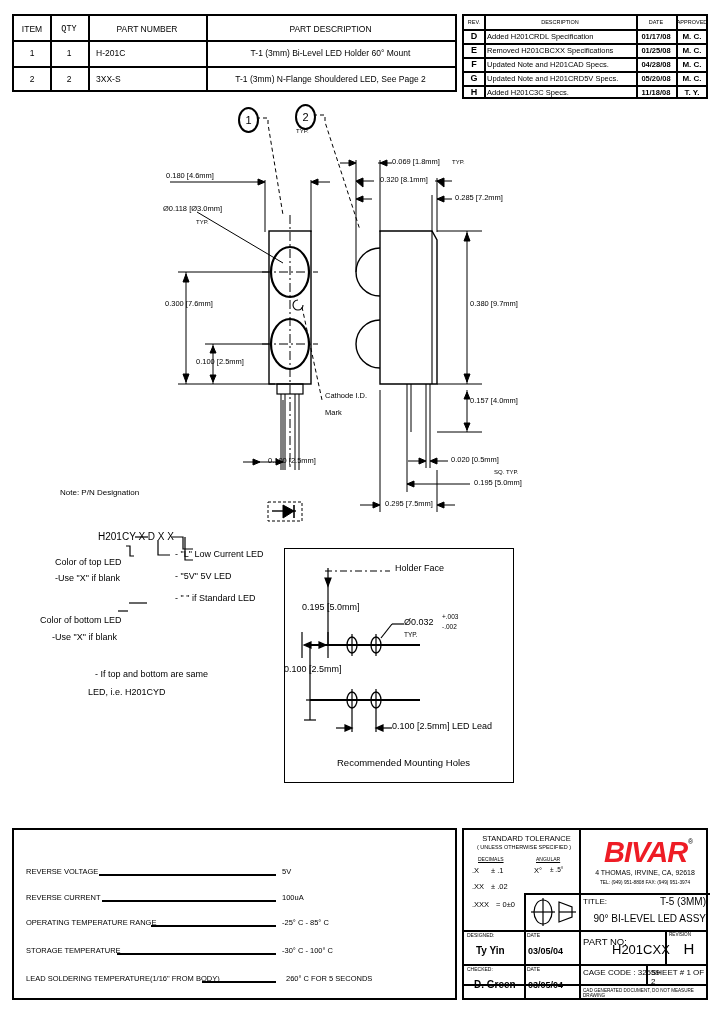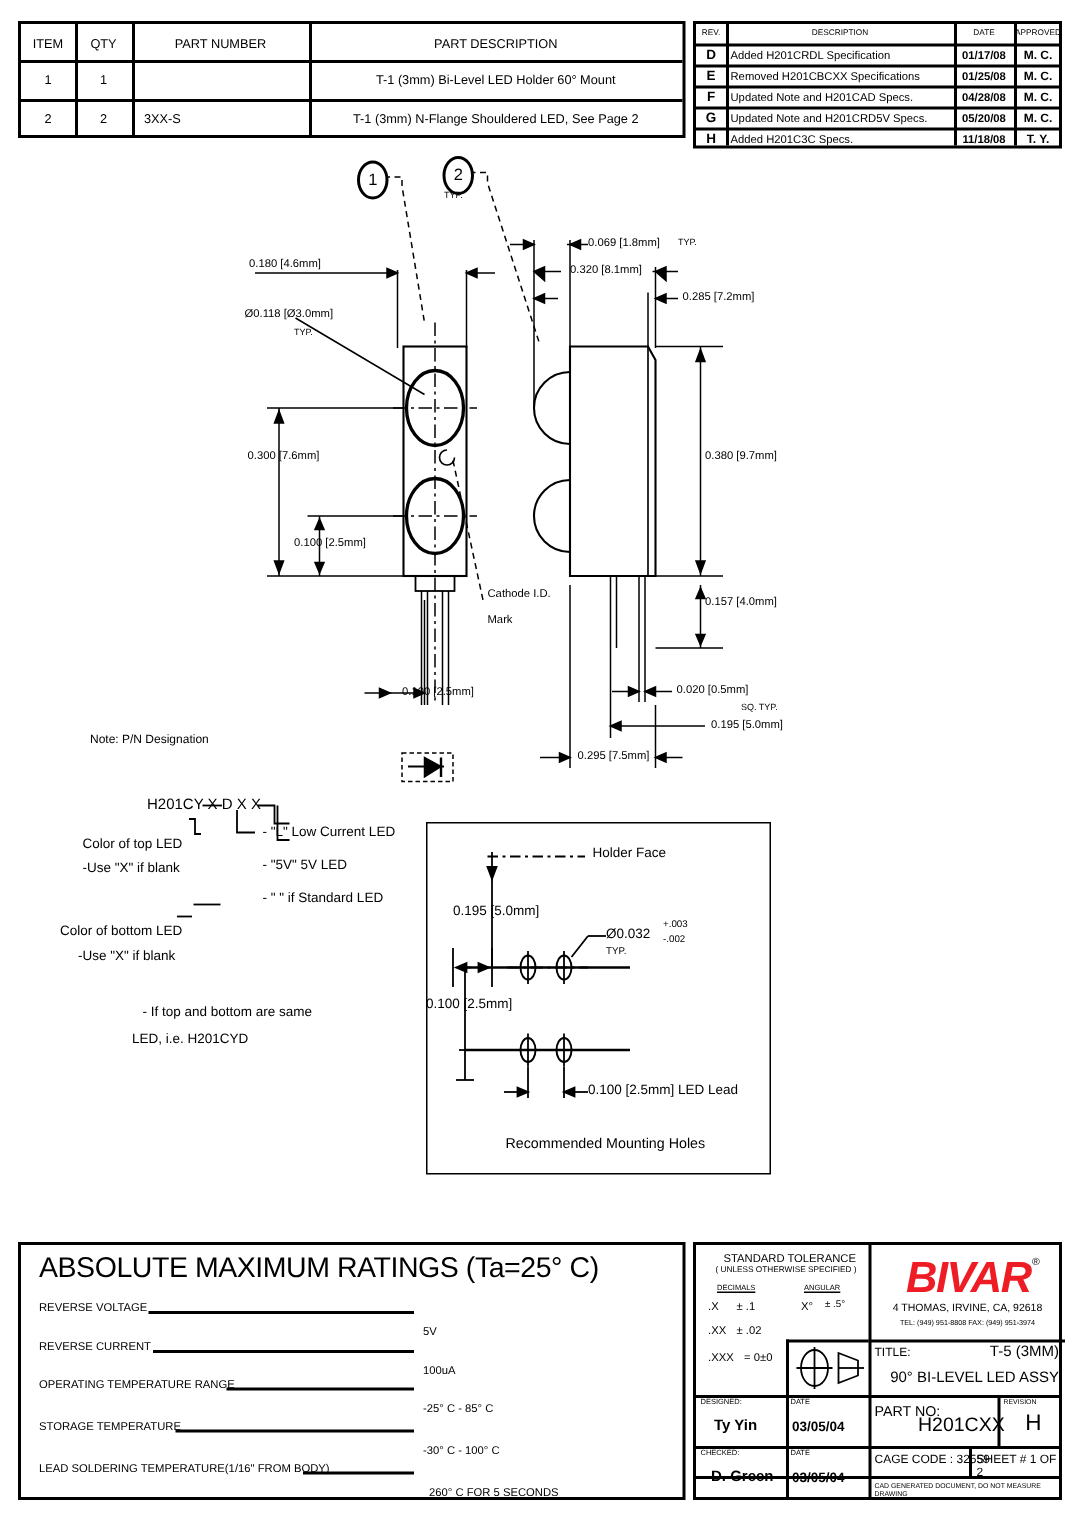--- a/index.html
+++ b/index.html
@@ -38,21 +38,21 @@
     border-radius:50%;display:flex;align-items:center;justify-content:center;
     font-size:11px;background:#fff;}
 
   
   #mhbox{left:284px;top:548px;width:230px;height:235px;border:1.5px solid #000;}
 
   
   #ratings{left:12px;top:828px;width:445px;height:172px;border:2px solid #000;}
   #rtitle{font-size:19px;letter-spacing:-0.3px;}
   .rrow{font-size:7.5px;}
-  .rval{font-size:7.5px;margin-top:16px;}
+  .rval{font-size:7.5px;}
   .rdot{position:absolute;height:1.5px;background:#000;}
 
   
   #tblock{left:462px;top:828px;width:246px;height:172px;border:2px solid #000;}
   #tblock .tl{position:absolute;background:#000;}
   .tb{position:absolute;}
   .tiny{font-size:4.8px;}
   .sm{font-size:6px;}
   .bold{font-weight:bold;}
   #bivar{font-family:"Liberation Sans",sans-serif;font-weight:bold;
@@ -64,26 +64,27 @@
 <div id="sheet">
 
   <div class="bdr" id="bom">
     <div class="ln" style="left:0;top:24px;width:100%;height:1.5px;"></div>
     <div class="ln" style="left:0;top:50px;width:100%;height:1.5px;"></div>
     <div class="ln" style="left:36px;top:0;width:1.5px;height:100%;"></div>
     <div class="ln" style="left:74px;top:0;width:1.5px;height:100%;"></div>
     <div class="ln" style="left:192px;top:0;width:1.5px;height:100%;"></div>
 
     <div class="cell hdr" style="left:0;top:0;width:36px;">ITEM</div>
-    <div class="cell hdr" style="left:36px;top:0;width:38px;">QTY</div>
+    <div class="cell hdr" style="left:36px;top:0;width:38px;font-family:Liberation Mono, monospace;">QTY</div>
     <div class="cell hdr" style="left:74px;top:0;width:118px;text-align:right;">PART NUMBER</div>
     <div class="cell hdr" style="left:192px;top:0;width:249px;">PART DESCRIPTION</div>
 
     <div class="cell" style="left:0;top:24px;width:36px;">1</div>
     <div class="cell" style="left:36px;top:24px;width:38px;">1</div>
+    <div class="cell" style="left:74px;top:24px;width:118px;justify-content:flex-start;padding-left:8px;box-sizing:border-box;">H-201C</div>
     <div class="cell" style="left:192px;top:24px;width:249px;">T-1 (3mm) Bi-Level LED Holder  60° Mount</div>
 
     <div class="cell" style="left:0;top:50px;width:36px;">2</div>
     <div class="cell" style="left:36px;top:50px;width:38px;">2</div>
     <div class="cell" style="left:74px;top:50px;width:118px;justify-content:flex-start;padding-left:8px;box-sizing:border-box;">3XX-S</div>
     <div class="cell" style="left:192px;top:50px;width:249px;">T-1 (3mm) N-Flange Shouldered LED, See Page 2</div>
   </div>
 
   <div class="bdr" id="rev">
     <div class="ln" style="left:0;top:13px;width:100%;height:1.5px;"></div>
@@ -340,21 +341,20 @@
   <div class="txt" style="left:302px;top:603px;font-size:9px;">0.195 [5.0mm]</div>
   <div class="txt" style="left:284px;top:665px;font-size:9px;">0.100 [2.5mm]</div>
   <div class="txt" style="left:404px;top:618px;font-size:9px;">Ø0.032</div>
   <div class="txt" style="left:442px;top:614px;font-size:6.5px;">+.003</div>
   <div class="txt" style="left:442px;top:624px;font-size:6.5px;">-.002</div>
   <div class="txt" style="left:404px;top:632px;font-size:6.5px;">TYP.</div>
   <div class="txt" style="left:392px;top:722px;font-size:9px;">0.100 [2.5mm] LED Lead</div>
   <div class="txt" style="left:337px;top:758px;font-size:9.5px;">Recommended Mounting Holes</div>
 
   <div class="bdr" id="ratings">
-    <div class="txt" id="rtitle" style="left:12px;top:6px;">ABSOLUTE MAXIMUM RATINGS (Ta=25° C)</div>
 
     <div class="txt rrow" style="left:12px;top:38px;">REVERSE VOLTAGE</div>
     <div class="rdot" style="left:85px;top:44px;width:177px;"></div>
     <div class="txt rval" style="left:268px;top:38px;">5V</div>
 
     <div class="txt rrow" style="left:12px;top:64px;">REVERSE CURRENT</div>
     <div class="rdot" style="left:88px;top:70px;width:174px;"></div>
     <div class="txt rval" style="left:268px;top:64px;">100uA</div>
 
     <div class="txt rrow" style="left:12px;top:89px;">OPERATING TEMPERATURE RANGE</div>

